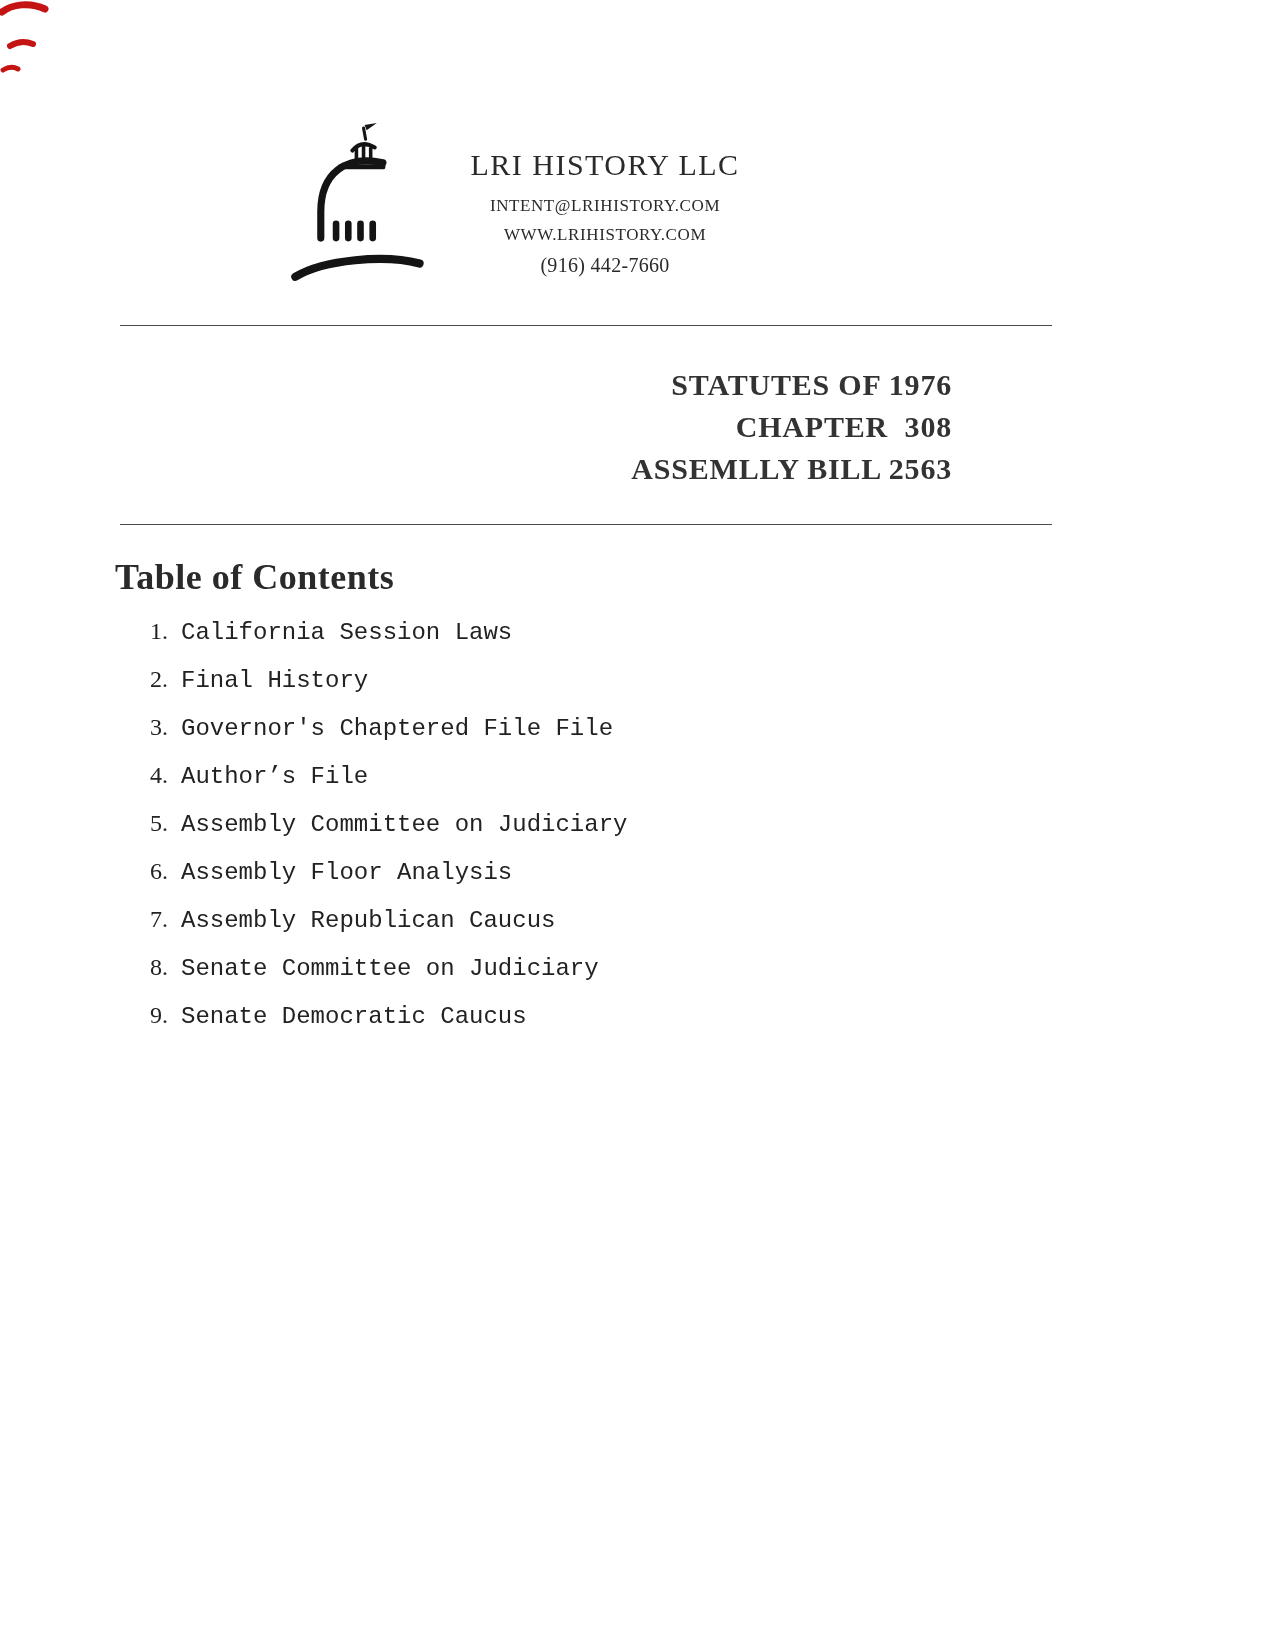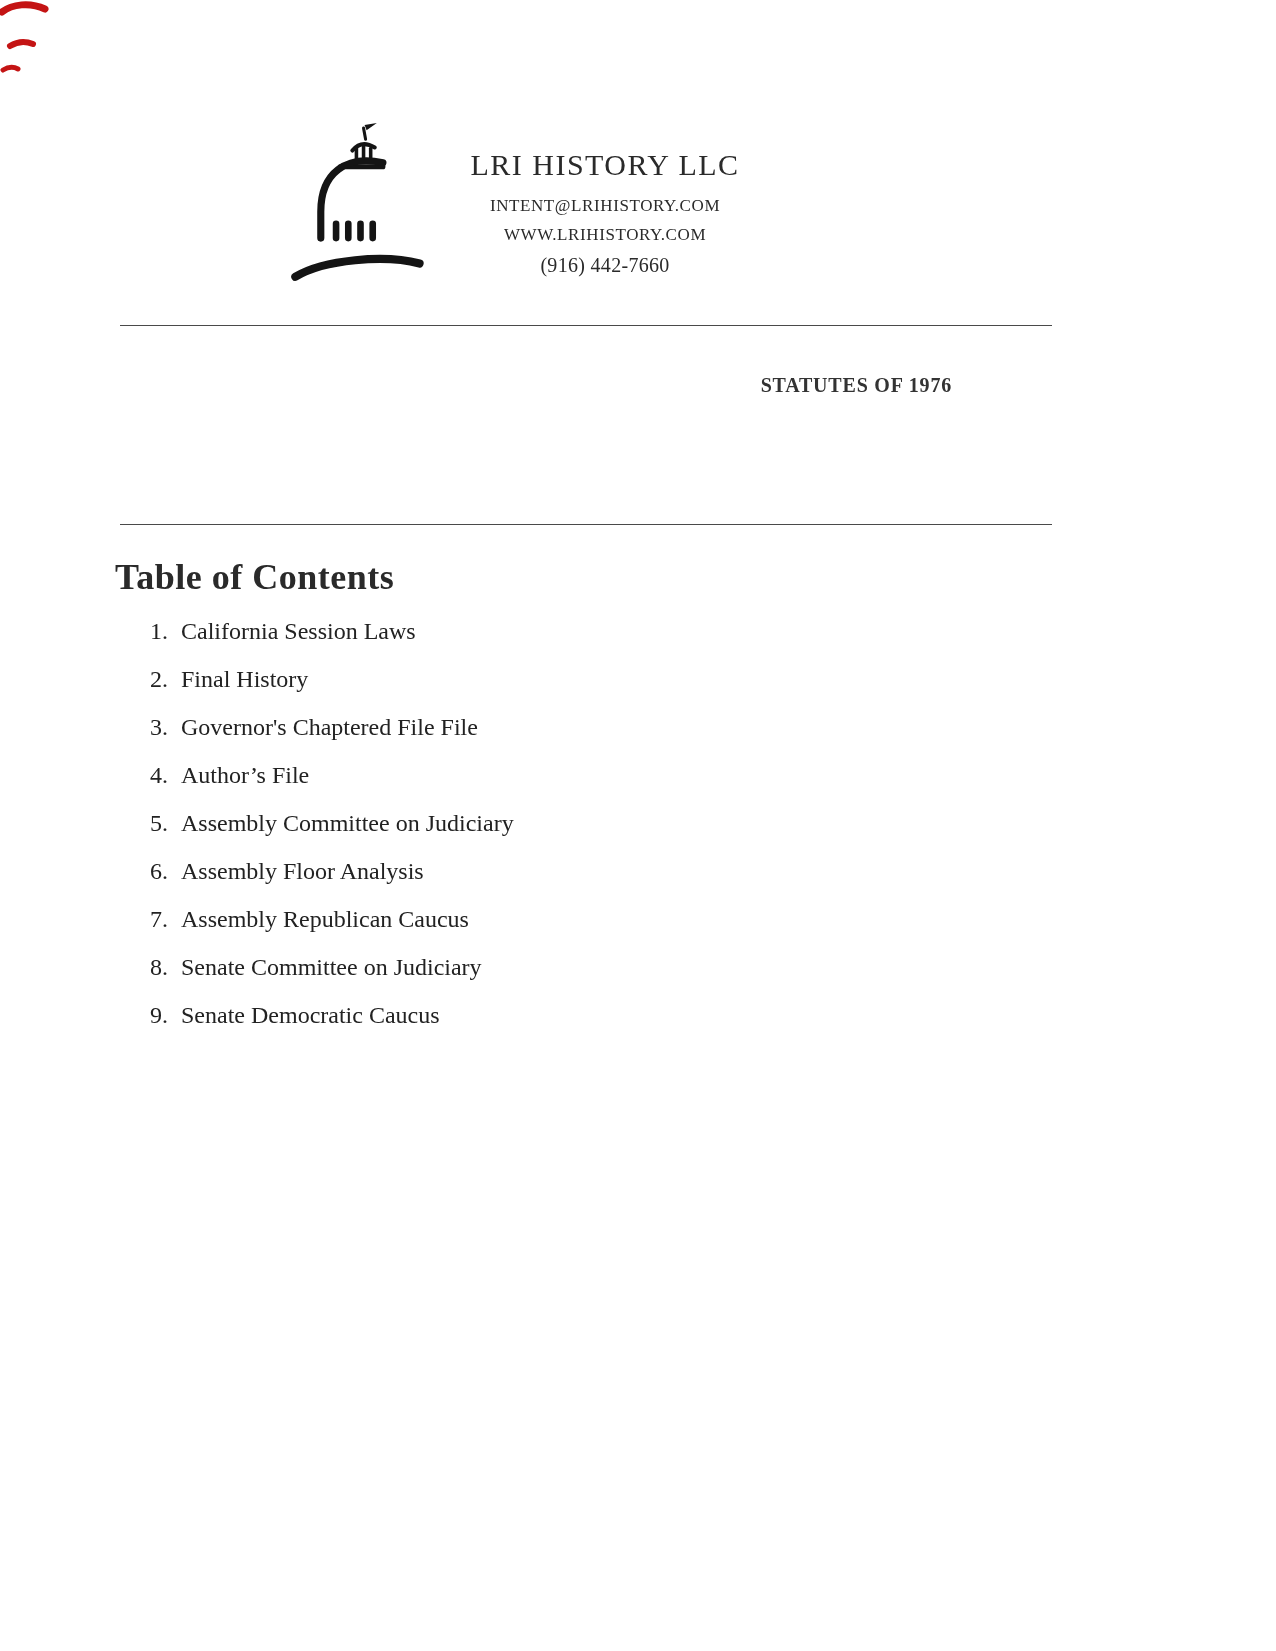--- a/index.html
+++ b/index.html
@@ -71,21 +71,21 @@
   .rule-1 { top: 325px; }
   .rule-2 { top: 524px; }
 
   .title-block {
     position: absolute;
     top: 364px;
     right: 284px;
     text-align: right;
   }
   .title-line {
-    font-size: 20px;
+    font-size: 30px;
     font-weight: bold;
     letter-spacing: 0.8px;
     color: #333333;
     line-height: 42px;
   }
 
   .toc-heading {
     position: absolute;
     left: 115px;
     top: 556px;
@@ -111,20 +111,21 @@
     color: #222222;
   }
   .toc-num {
     display: inline-block;
     width: 50px;
     text-align: right;
     margin-right: 13px;
   }
   .toc-label {
     display: inline-block;
+    font-family: Liberation Mono, monospace;
   }
 </style>
 </head>
 <body>
 
 <div class="page">
 
   <svg class="corner-marks" viewBox="0 0 70 100" fill="none" xmlns="http://www.w3.org/2000/svg">
     <path d="M2 12 C 12 4, 30 2, 45 9" stroke="#c41414" stroke-width="7" stroke-linecap="round"></path>
     <path d="M10 46 q 11 -7 23 -2" stroke="#c41414" stroke-width="6" stroke-linecap="round"></path>
@@ -157,20 +158,22 @@
     <div class="company-name">LRI HISTORY LLC</div>
     <div class="contact-line">INTENT@LRIHISTORY.COM</div>
     <div class="contact-line">WWW.LRIHISTORY.COM</div>
     <div class="phone-line">(916) 442-7660</div>
   </div>
 
   <div class="rule rule-1"></div>
 
   <div class="title-block">
     <div class="title-line">STATUTES OF 1976</div>
+    <div class="title-line">CHAPTER&nbsp; 308</div>
+    <div class="title-line">ASSEMLLY BILL 2563</div>
   </div>
 
   <div class="rule rule-2"></div>
 
   <div class="toc-heading">Table of Contents</div>
 
   <ol class="toc-list">
     <li class="toc-item">
       <span class="toc-num">1.</span>
       <span class="toc-label">California Session Laws</span>

